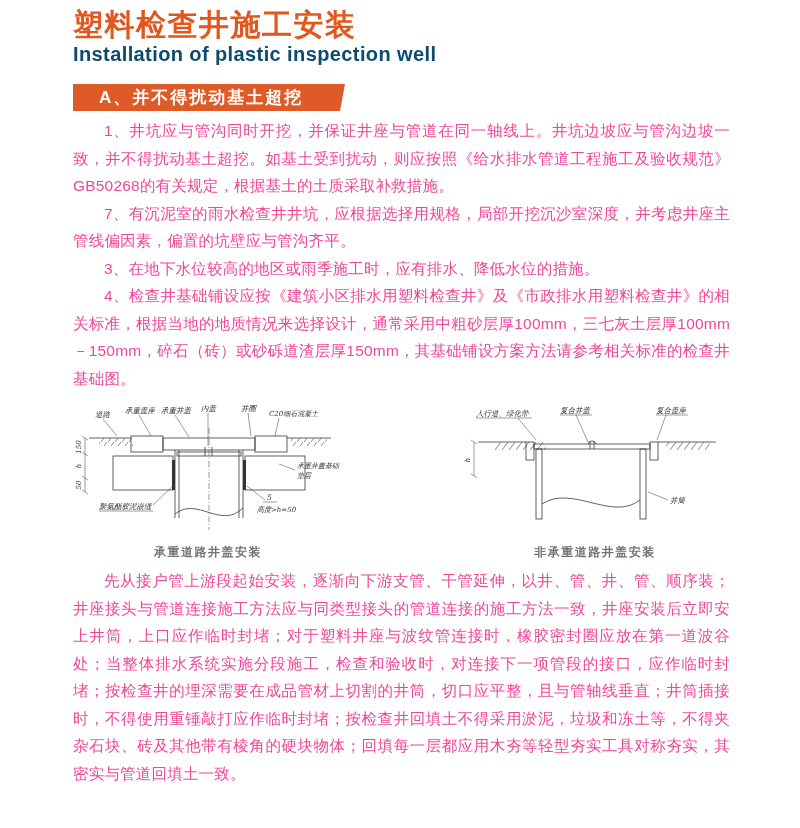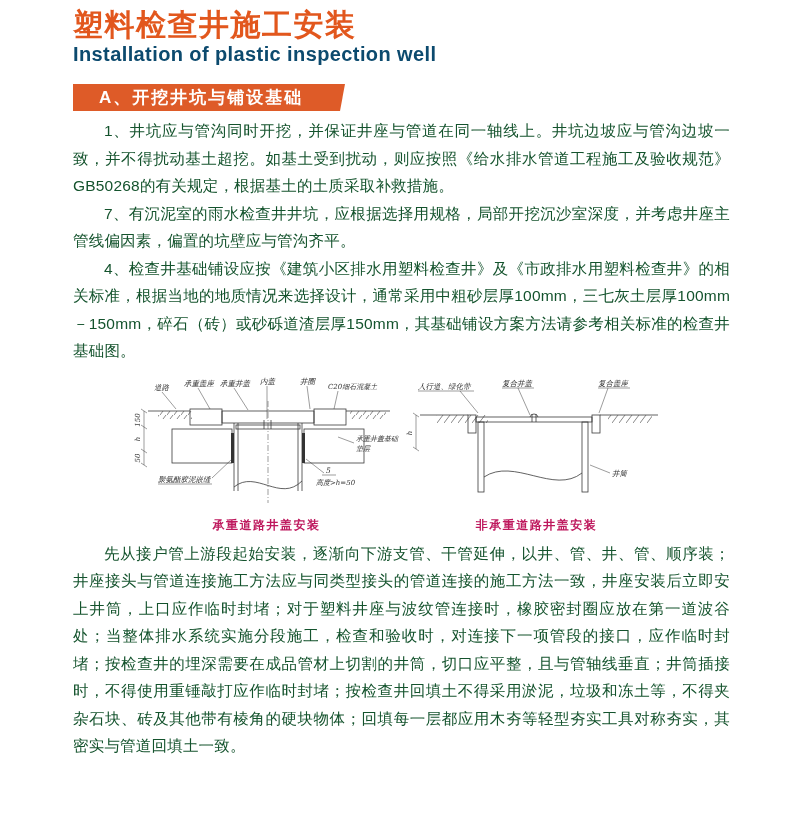--- a/index.html
+++ b/index.html
@@ -19,29 +19,29 @@
   }
   .section-bar{
     width:272px;height:27px;margin-top:18px;background:#DE5B28;
     clip-path:polygon(0 0,100% 0,calc(100% - 5px) 100%,0 100%);
     color:#ffffff;font-size:17px;font-weight:bold;line-height:27px;
     padding-left:26px;box-sizing:border-box;letter-spacing:2px;
   }
   .section-bar.b{margin-top:14px;}
   .body-text{margin-top:6px;}
   .body-text p{
-    margin:0;font-size:15.5px;line-height:27.5px;color:#14532d;
+    margin:0;font-size:15.5px;line-height:27.5px;color:#ec4899;
     text-align:justify;text-indent:2em;letter-spacing:0.2px;
   }
   .figures{
-    display:flex;justify-content:center;margin-top:10px;
+    display:flex;justify-content:space-between;margin-top:10px;
   }
   figure{margin:0;text-align:center;}
   figcaption{
-    font-size:12px;font-weight:bold;color:#be185d;margin-top:2px;
+    font-size:12px;font-weight:bold;color:#737373;margin-top:2px;
     letter-spacing:1.5px;
   }
   .diagram{display:block;}
   .dlabel{
     font-family:"DejaVu Serif","Liberation Serif",serif;
     font-style:italic;font-size:7.5px;fill:#333333;
   }
   .dlabel.small{font-size:7px;}
   .dline{stroke:#3a3a3a;stroke-width:0.8;fill:none;}
   .thin{stroke:#3a3a3a;stroke-width:0.5;fill:none;}
@@ -49,26 +49,27 @@
 </head>
 <body>
 
 <div class="page">
   <div class="content">
 
     <h1 class="title">塑料检查井施工安装</h1>
     <h2 class="subtitle">Installation of plastic inspection well</h2>
 
     <div class="section-bar">
-      <span>A、开挖井坑与铺设基础</span>
+      <span>A、并不得扰动基土超挖</span>
     </div>
 
     <div class="body-text">
       <p>1、井坑应与管沟同时开挖，并保证井座与管道在同一轴线上。井坑边坡应与管沟边坡一致，并不得扰动基土超挖。如基土受到扰动，则应按照《给水排水管道工程施工及验收规范》GB50268的有关规定，根据基土的土质采取补救措施。</p>
       <p>7、有沉泥室的雨水检查井井坑，应根据选择用规格，局部开挖沉沙室深度，并考虑井座主管线偏因素，偏置的坑壁应与管沟齐平。</p>
+      <p>3、在地下水位较高的地区或雨季施工时，应有排水、降低水位的措施。</p>
       <p>4、检查井基础铺设应按《建筑小区排水用塑料检查井》及《市政排水用塑料检查井》的相关标准，根据当地的地质情况来选择设计，通常采用中粗砂层厚100mm，三七灰土层厚100mm－150mm，碎石（砖）或砂砾道渣层厚150mm，其基础铺设方案方法请参考相关标准的检查井基础图。</p>
     </div>
 
     <div class="figures">
 
       <figure>
         <svg class="diagram" width="270" height="140" viewBox="0 0 270 140">
           <defs>
             <pattern id="hatchL" width="5" height="5" patternUnits="userSpaceOnUse" patternTransform="rotate(45)">
               <line x1="0" y1="0" x2="0" y2="5" stroke="#555" stroke-width="0.7"></line>

